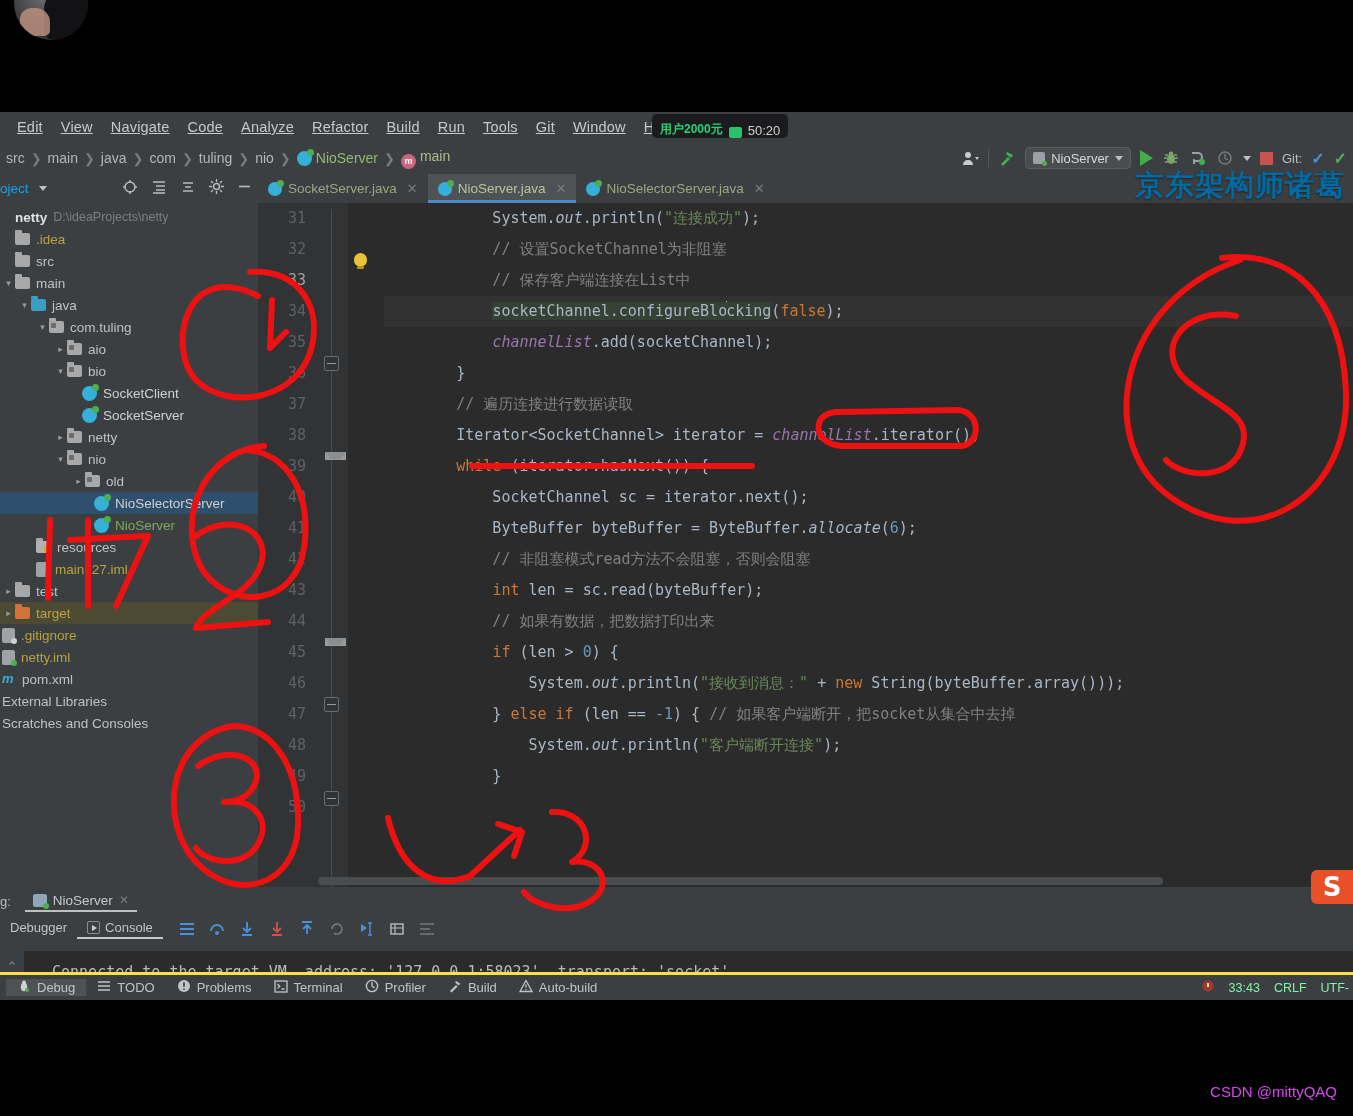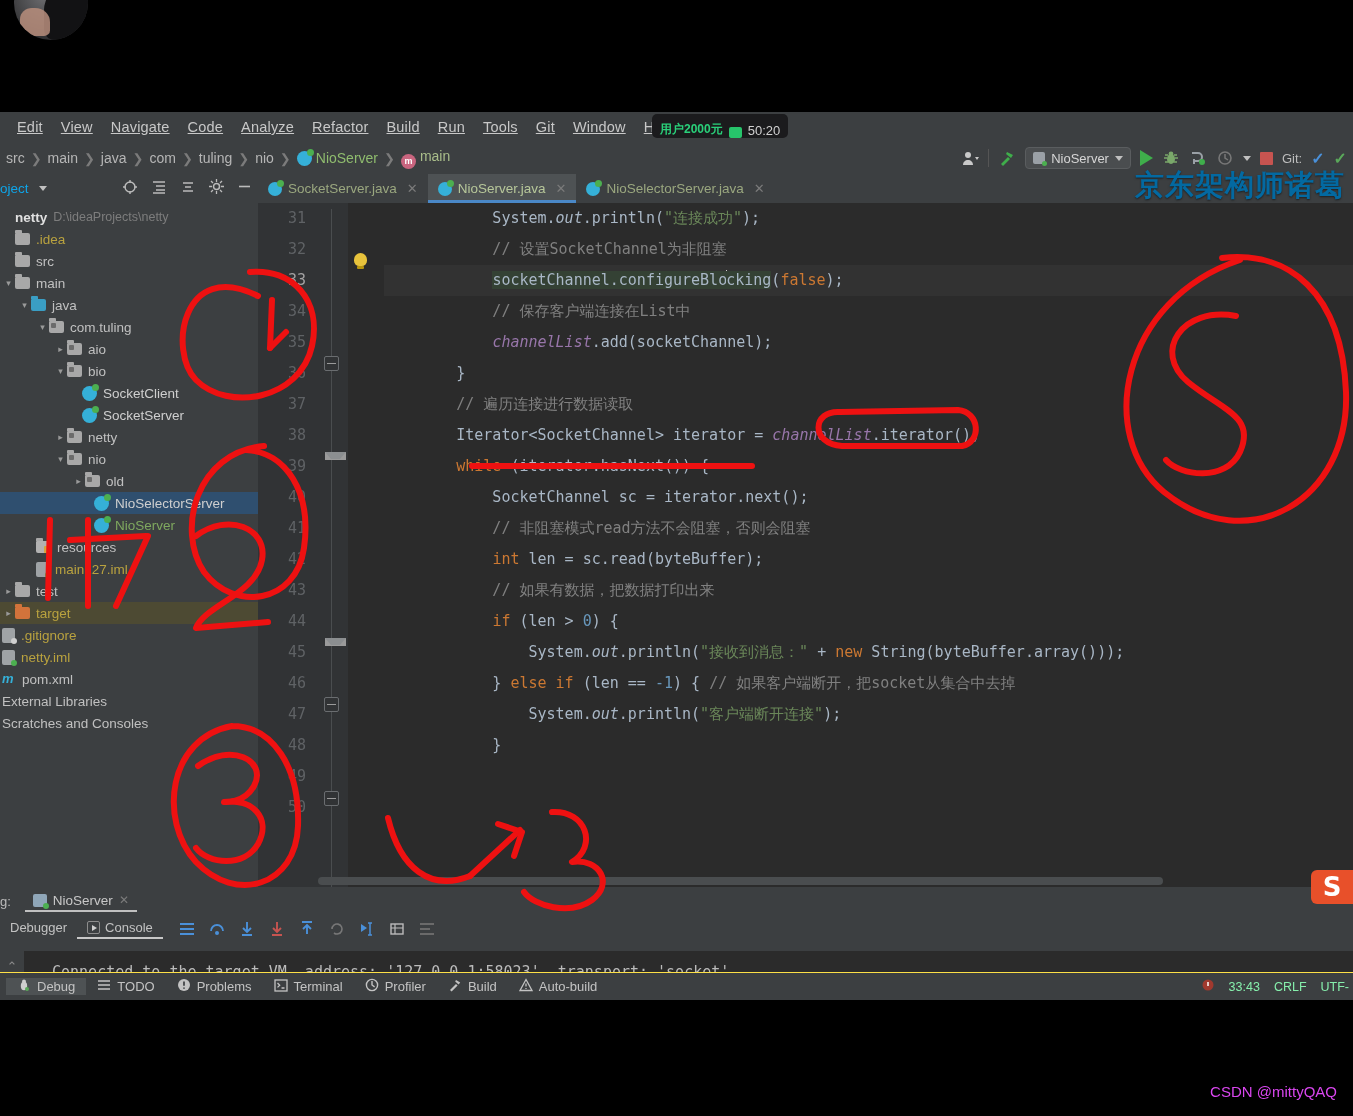--- a/index.html
+++ b/index.html
@@ -252,21 +252,21 @@
     position:absolute; left:0; top:64px; bottom:0; width:24px; background:#3c3f41;
     display:flex; flex-direction:column; align-items:center; padding-top:8px; gap:22px;
     color:#8a8a8a; font-size:13px;
   }
   .consoletop-bar{ position:absolute; left:52px; right:320px; top:64px; height:6px; background:#4a4d4f; }
 
   
   .statusbar {
     position:absolute; left:0; bottom:0; width:1353px; height:28px;
     background:#3c3f41; display:flex; align-items:center; gap:0px; padding-left:6px;
-    border-top:1px solid #fde047;
+    border-top:3px solid #fde047;
   }
   .sb-item { display:flex; align-items:center; gap:6px; padding: 0 11px; color:#c3c3c3; font-size:13px; white-space:nowrap;}
   .sb-item.active { background:#4e5254; }
   .sb-right { position:absolute; right:4px; display:flex; align-items:center; gap:14px; color:#86efac; font-size:12.5px;}
   #anno-svg { position:absolute; left:0; top:0; width:1353px; height:1116px; pointer-events:none; }
 
   
   .wm-big {
     position:absolute; right: 8px; top: 166px; color:#0369a1; font-size: 29px;
     font-weight: bold; letter-spacing: 1px;
@@ -583,28 +583,29 @@
             <div class="foldmark" style="top:588px;"></div>
           </div>
 
           <div class="bulbcol">
             <div class="bulb"></div>
           </div>
 
           <div class="codecol">
             <div class="c-line"><span class="ident">            System</span><span class="ident">.</span><span class="stat">out</span><span class="ident">.println(</span><span class="st">"连接成功"</span><span class="ident">);</span></div>
             <div class="c-line"><span class="cm">            // 设置SocketChannel为非阻塞</span></div>
+            <div class="c-line"><span class="cm">            // 保存客户端连接在List中</span></div>
             <div class="c-line hl"><span class="ident">            </span><span class="hlbg">socketChannel.configureBlo</span><span class="caretmark"></span><span class="hlbg">cking</span><span class="ident">(</span><span class="kw">false</span><span class="ident">);</span></div>
-            <div class="c-line"><span class="cm">            // 保存客户端连接在List中</span></div>
             <div class="c-line"><span class="ident">            </span><span class="fld">channelList</span><span class="ident">.add(socketChannel);</span></div>
             <div class="c-line"><span class="ident">        }</span></div>
             <div class="c-line"><span class="cm">        // 遍历连接进行数据读取</span></div>
             <div class="c-line"><span class="ident">        Iterator&lt;SocketChannel&gt; iterator = </span><span class="fld">channelList</span><span class="ident">.iterator();</span></div>
             <div class="c-line"><span class="ident">        </span><span class="kw">while</span><span class="ident"> (iterator.hasNext()) {</span></div>
             <div class="c-line"><span class="ident">            SocketChannel sc = iterator.next();</span></div>
+            <div class="c-line"><span class="ident">            ByteBuffer byteBuffer = ByteBuffer.</span><span class="stat">allocate</span><span class="ident">(</span><span class="num">6</span><span class="ident">);</span></div>
             <div class="c-line"><span class="cm">            // 非阻塞模式read方法不会阻塞，否则会阻塞</span></div>
             <div class="c-line"><span class="ident">            </span><span class="kw">int</span><span class="ident"> len = sc.read(byteBuffer);</span></div>
             <div class="c-line"><span class="cm">            // 如果有数据，把数据打印出来</span></div>
             <div class="c-line"><span class="ident">            </span><span class="kw">if</span><span class="ident"> (len &gt; </span><span class="num">0</span><span class="ident">) {</span></div>
             <div class="c-line"><span class="ident">                System.</span><span class="stat">out</span><span class="ident">.println(</span><span class="st">"接收到消息："</span><span class="ident"> + </span><span class="kw">new</span><span class="ident"> String(byteBuffer.array()));</span></div>
             <div class="c-line"><span class="ident">            } </span><span class="kw">else if</span><span class="ident"> (len == </span><span class="num">-1</span><span class="ident">) { </span><span class="cm">// 如果客户端断开，把socket从集合中去掉</span></div>
             <div class="c-line"><span class="ident">                System.</span><span class="stat">out</span><span class="ident">.println(</span><span class="st">"客户端断开连接"</span><span class="ident">);</span></div>
             <div class="c-line"><span class="ident">            }</span></div>
           </div>
           <div class="hscroll"></div>

